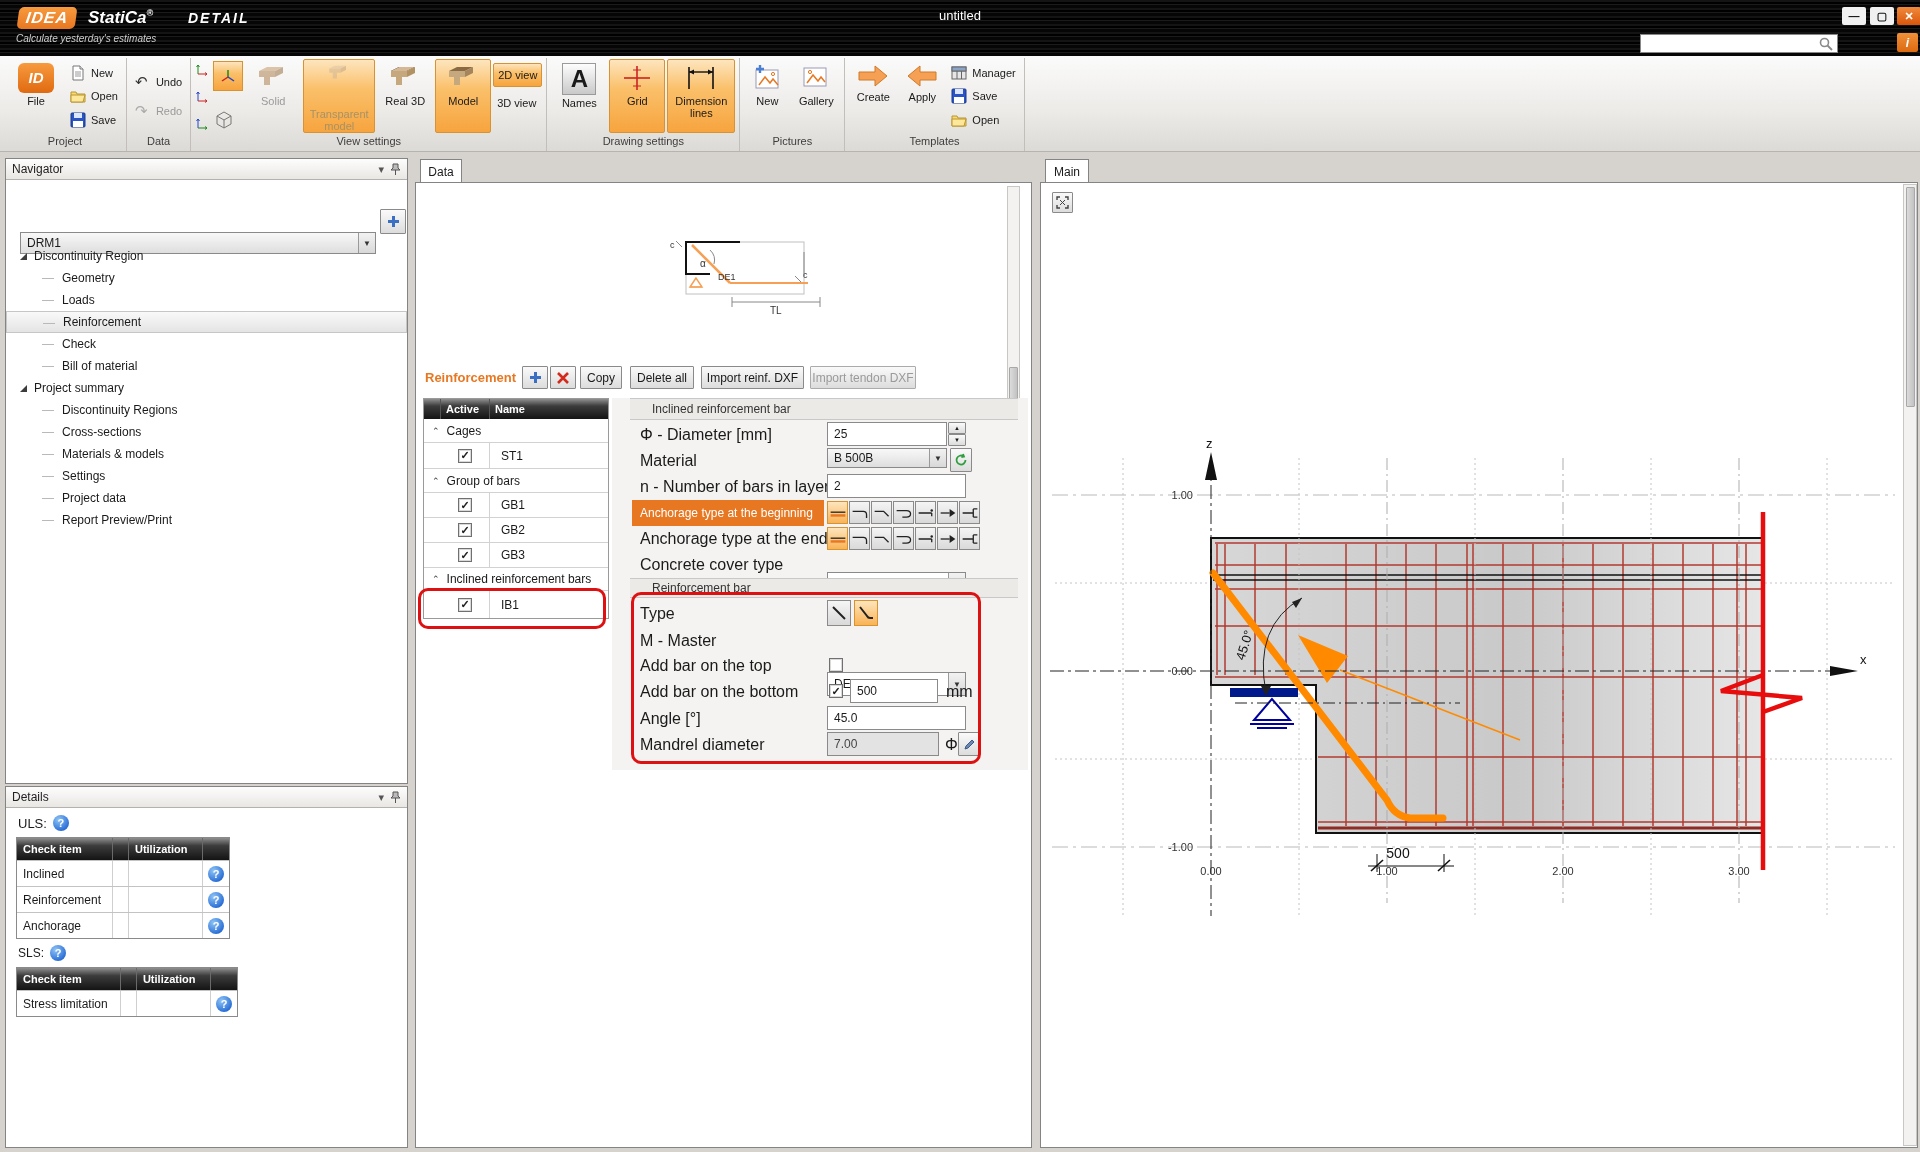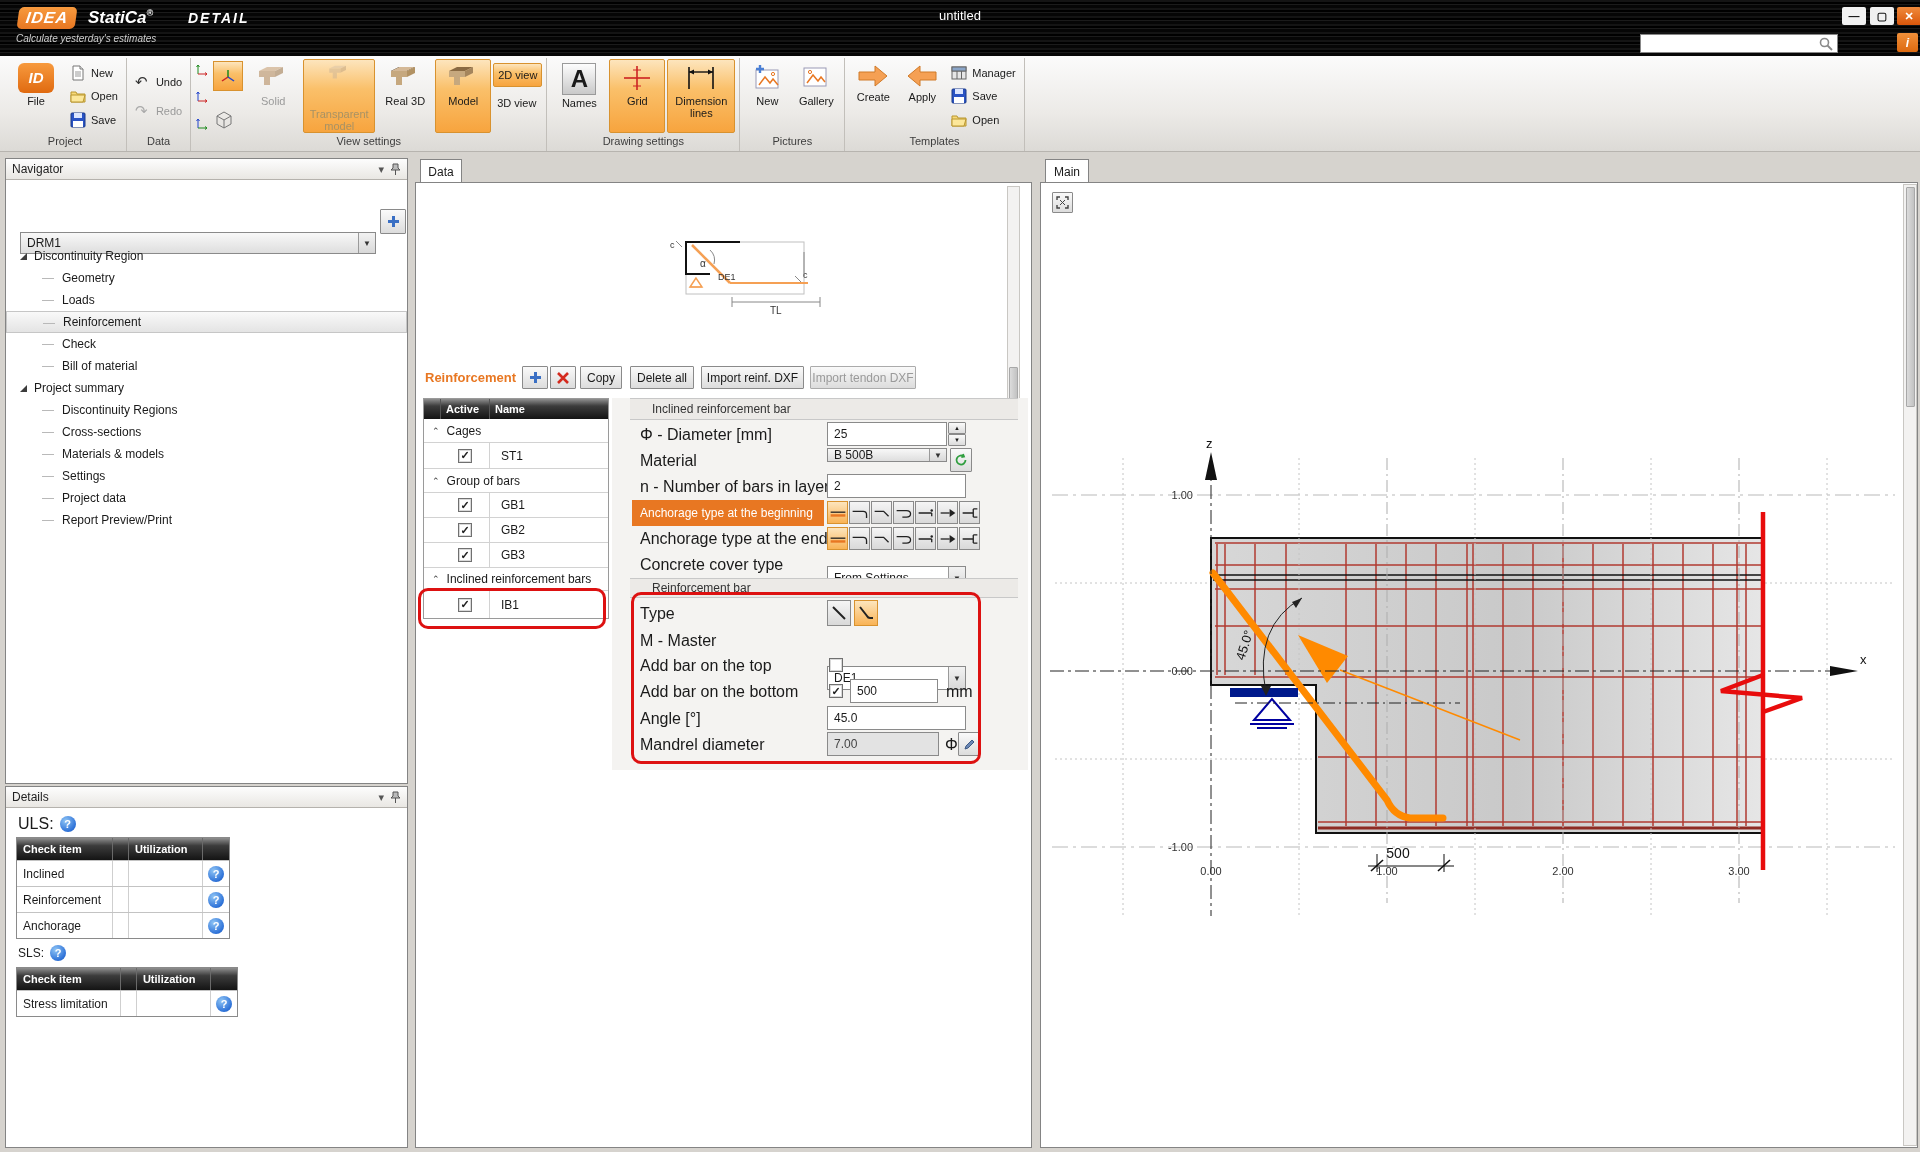--- a/index.html
+++ b/index.html
@@ -421,21 +421,21 @@
   <div class="panel-header">
     <span>Details</span>
     <span class="sp"></span>
     <span class="phicon">▾</span>
     <svg class="phicon" width="11" height="13" viewBox="0 0 11 13">
         <path d="M3,1 h5 v4 l2,2 h-9 l2,-2 z M5.5,7 v5" fill="#bbb" stroke="#555"></path>
       </svg>
   </div>
 
   <div class="abs" style="left:12px; top:28px; display:flex; align-items:center; gap:6px;">
-    <span style="font-size:16px;">ULS:</span>
+    <span style="font-size:13px;">ULS:</span>
     <span class="help">?</span>
   </div>
 
   <div class="abs dtable" style="left:10px; top:50px; width:214px;">
     <div class="hrow dk-head">
       <div class="hcell" style="width:97px;">Check item</div>
       <div class="hcell" style="width:16px;"></div>
       <div class="hcell" style="width:75px;">Utilization</div>
       <div class="hcell" style="width:26px; border-right:none;"></div>
     </div>
@@ -608,21 +608,21 @@
 <div class="abs prop-label" style="left:640px; top:424px; height:22px;">Φ - Diameter [mm]</div>
 <div class="abs input" style="left:827px; top:422px; width:120px; height:24px;">
     <span>25</span>
   </div>
 <div class="abs" style="left:948px; top:422px; width:18px; height:24px; display:flex; flex-direction:column;">
   <div class="btn" style="flex:1; font-size:6px;">▲</div>
   <div class="btn" style="flex:1; font-size:6px;">▼</div>
 </div>
 
 <div class="abs prop-label" style="left:640px; top:450px; height:22px;">Material</div>
-<div class="abs combo" style="left:827px; top:448px; width:120px; height:14px;">
+<div class="abs combo" style="left:827px; top:448px; width:120px; height:20px;">
   <span>B 500B</span>
   <span class="arr">▼</span>
 </div>
 <div class="abs btn" style="left:950px; top:448px; width:22px; height:24px;">
   <svg width="14" height="14" viewBox="0 0 14 14">
       <path d="M11.5,7 a4.5,4.5 0 1,1 -2,-3.7 M9,1 l1,2.5 l-2.7,0.6" fill="none" stroke="#2f9e3f" stroke-width="1.8"></path>
     </svg>
 </div>
 
 <div class="abs prop-label" style="left:640px; top:476px; height:22px;">n - Number of bars in layer</div>

